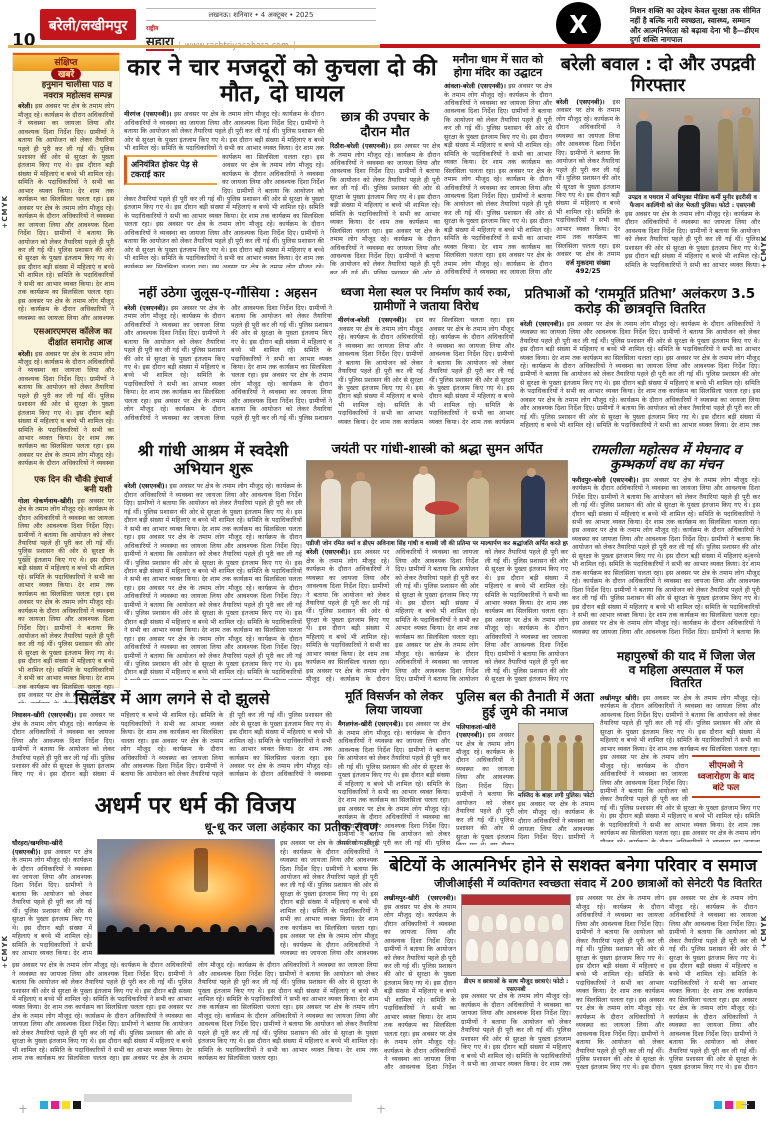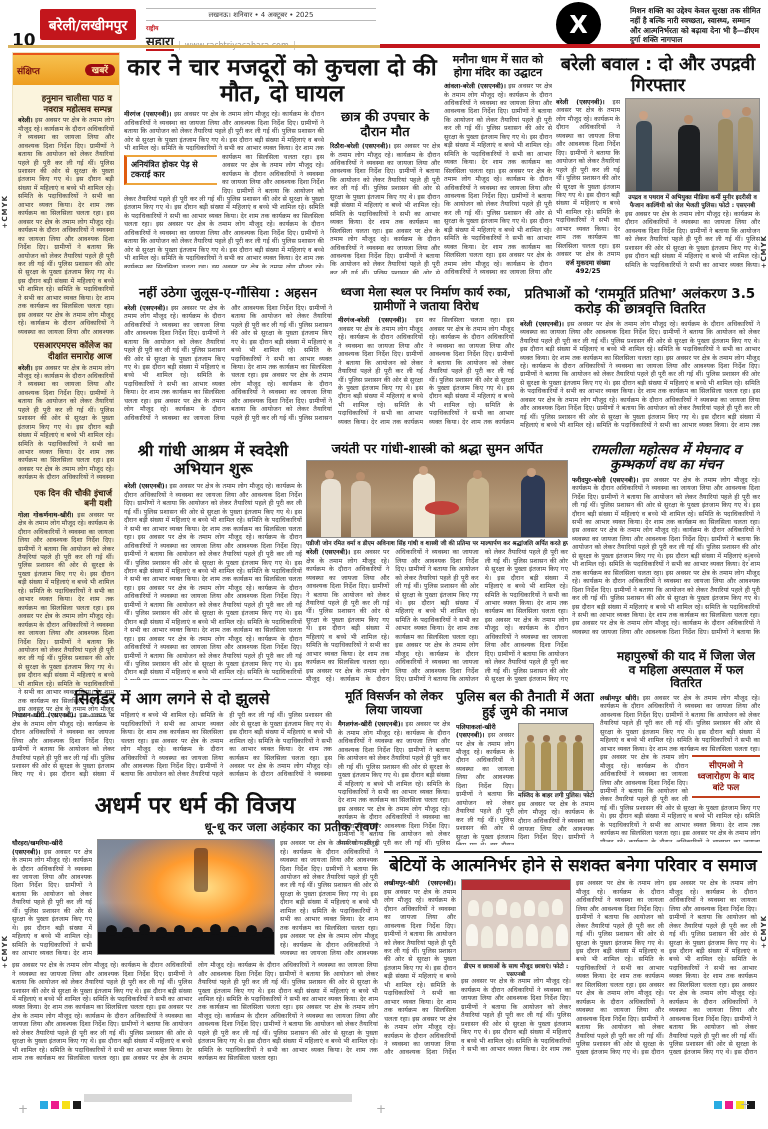--- a/index.html
+++ b/index.html
@@ -15,21 +15,21 @@
   .brand-small{font-size:6px;color:#c3161c;font-weight:700;display:block;line-height:1;}
   .brand{font-size:13px;font-weight:800;color:#222;border-bottom:2px solid #c3161c;line-height:1.05;}
   .site{font-size:8px;color:#9a9a9a;border-left:1px solid #ccc;border-right:1px solid #ccc;padding:0 5px;}
   .xcircle{width:45px;height:45px;border-radius:50%;background:#000;color:#fff;
            display:flex;align-items:center;justify-content:center;font-size:24px;font-weight:800;}
   .quote{font-size:7.5px;font-weight:700;color:#222;line-height:1.3;overflow:hidden;}
   .rule-l{background:#d9b35e;height:3px;} .rule-r{background:#c3161c;height:4px;}
   
   .sidebar{background:#fbf4dd;border:1px solid #eee3c2;}
   .sbtab{height:16px;background:linear-gradient(180deg,#f6c14f,#ee9d1f);border-top:2px solid #e8551a;
-         display:flex;align-items:center;justify-content:space-between;padding:7px 4px;}
+         display:flex;align-items:center;justify-content:space-between;padding:0 4px;flex-direction:column;}
   .sbtab .t1{font-size:9px;font-weight:800;color:#7a1010;}
   .sbtab .t2{font-size:9px;font-weight:800;color:#ffe9a8;background:#9e0b10;border-radius:8px;padding:0 7px;line-height:12px;}
   .sb-h{font-size:8.5px;font-weight:800;color:#3a2410;text-align:right;line-height:1.25;margin:6px 2px 2px;}
   
   .hl{font-weight:800;color:#121212;text-align:center;line-height:1.14;}
   .one{white-space:nowrap;overflow:hidden;}
   .body{font-size:6.4px;line-height:1.32;text-align:justify;color:#3c3c3c;overflow:hidden;}
   .dl{font-weight:700;color:#101010;}
   .cap{font-size:6px;font-weight:700;color:#222;text-align:center;line-height:1.25;overflow:hidden;}
   .cols2{column-count:2;column-gap:6px;} .cols3{column-count:3;column-gap:6px;}
@@ -218,20 +218,21 @@
         <div class="ppl" style="left:96px;top:8px;width:14px;height:44px;background:rgba(60,30,20,0.55);border-radius:4px;"></div>
       </div>
       <div class="body" style="width:98px;height:118px;"><span>इस अवसर पर क्षेत्र के तमाम लोग मौजूद रहे। कार्यक्रम के दौरान अधिकारियों ने व्यवस्था का जायजा लिया और आवश्यक दिशा निर्देश दिए। ग्रामीणों ने बताया कि आयोजन को लेकर तैयारियां पहले ही पूरी कर ली गई थीं। पुलिस प्रशासन की ओर से सुरक्षा के पुख्ता इंतजाम किए गए थे। इस दौरान बड़ी संख्या में महिलाएं व बच्चे भी शामिल रहे। समिति के पदाधिकारियों ने सभी का आभार व्यक्त किया। देर शाम तक कार्यक्रम का सिलसिला चलता रहा। इस अवसर पर क्षेत्र के तमाम लोग मौजूद रहे। कार्यक्रम के दौरान अधिकारियों ने व्यवस्था का जायजा लिया और आवश्यक दिशा निर्देश दिए। ग्रामीणों ने बताया कि आयोजन को लेकर तैयारियां पहले ही पूरी कर ली गई थीं। पुलिस प्रशासन की ओर से सुरक्षा के पुख्ता इंतजाम किए गए थे। इस दौरान बड़ी संख्या में महिलाएं व बच्चे भी शामिल रहे। समिति के पदाधिकारियों ने सभी का आभार व्यक्त किया। देर शाम तक कार्यक्रम का सिलसिला चलता रहा।</span></div>
     </div>
     <div class="body cols2" style="height:110px;margin-top:4px;"><span>इस अवसर पर क्षेत्र के तमाम लोग मौजूद रहे। कार्यक्रम के दौरान अधिकारियों ने व्यवस्था का जायजा लिया और आवश्यक दिशा निर्देश दिए। ग्रामीणों ने बताया कि आयोजन को लेकर तैयारियां पहले ही पूरी कर ली गई थीं। पुलिस प्रशासन की ओर से सुरक्षा के पुख्ता इंतजाम किए गए थे। इस दौरान बड़ी संख्या में महिलाएं व बच्चे भी शामिल रहे। समिति के पदाधिकारियों ने सभी का आभार व्यक्त किया। देर शाम तक कार्यक्रम का सिलसिला चलता रहा। इस अवसर पर क्षेत्र के तमाम लोग मौजूद रहे। कार्यक्रम के दौरान अधिकारियों ने व्यवस्था का जायजा लिया और आवश्यक दिशा निर्देश दिए। ग्रामीणों ने बताया कि आयोजन को लेकर तैयारियां पहले ही पूरी कर ली गई थीं। पुलिस प्रशासन की ओर से सुरक्षा के पुख्ता इंतजाम किए गए थे। इस दौरान बड़ी संख्या में महिलाएं व बच्चे भी शामिल रहे। समिति के पदाधिकारियों ने सभी का आभार व्यक्त किया। देर शाम तक कार्यक्रम का सिलसिला चलता रहा। इस अवसर पर क्षेत्र के तमाम लोग मौजूद रहे। कार्यक्रम के दौरान अधिकारियों ने व्यवस्था का जायजा लिया और आवश्यक दिशा निर्देश दिए। ग्रामीणों ने बताया कि आयोजन को लेकर तैयारियां पहले ही पूरी कर ली गई थीं। पुलिस प्रशासन की ओर से सुरक्षा के पुख्ता इंतजाम किए गए थे। इस दौरान बड़ी संख्या में महिलाएं व बच्चे भी शामिल रहे। समिति के पदाधिकारियों ने सभी का आभार व्यक्त किया। देर शाम तक कार्यक्रम का सिलसिला चलता रहा। इस अवसर पर क्षेत्र के तमाम लोग मौजूद रहे। कार्यक्रम के दौरान अधिकारियों ने व्यवस्था का जायजा लिया और आवश्यक दिशा निर्देश दिए। ग्रामीणों ने बताया कि आयोजन को लेकर तैयारियां पहले ही पूरी कर ली गई थीं। पुलिस प्रशासन की ओर से सुरक्षा के पुख्ता इंतजाम किए गए थे। इस दौरान बड़ी संख्या में महिलाएं व बच्चे भी शामिल रहे। समिति के पदाधिकारियों ने सभी का आभार व्यक्त किया। देर शाम तक कार्यक्रम का सिलसिला चलता रहा।</span></div>
   </div>
 
   <div class="abs" style="left:384px;top:851px;width:378px;height:2px;background:#222;"></div>
   <div class="abs" style="left:384px;top:856px;width:378px;height:232px;">
     <div class="hl one" style="font-size:17px;">बेटियों के आत्मनिर्भर होने से सशक्त बनेगा परिवार व समाज</div>
+    <div class="subhead one" style="font-size:11px;">जीजीआईसी में व्यक्तिगत स्वच्छता संवाद में 200 छात्राओं को सेनेटरी पैड वितरित</div>
     <div style="display:flex;gap:5px;margin-top:4px;">
       <div class="body" style="width:72px;height:176px;"><b class="dl">लखीमपुर-खीरी (एसएनबी)।</b> <span>इस अवसर पर क्षेत्र के तमाम लोग मौजूद रहे। कार्यक्रम के दौरान अधिकारियों ने व्यवस्था का जायजा लिया और आवश्यक दिशा निर्देश दिए। ग्रामीणों ने बताया कि आयोजन को लेकर तैयारियां पहले ही पूरी कर ली गई थीं। पुलिस प्रशासन की ओर से सुरक्षा के पुख्ता इंतजाम किए गए थे। इस दौरान बड़ी संख्या में महिलाएं व बच्चे भी शामिल रहे। समिति के पदाधिकारियों ने सभी का आभार व्यक्त किया। देर शाम तक कार्यक्रम का सिलसिला चलता रहा। इस अवसर पर क्षेत्र के तमाम लोग मौजूद रहे। कार्यक्रम के दौरान अधिकारियों ने व्यवस्था का जायजा लिया और आवश्यक दिशा निर्देश दिए। ग्रामीणों ने बताया कि आयोजन को लेकर तैयारियां पहले ही पूरी कर ली गई थीं। पुलिस प्रशासन की ओर से सुरक्षा के पुख्ता इंतजाम किए गए थे। इस दौरान बड़ी संख्या में महिलाएं व बच्चे भी शामिल रहे। समिति के पदाधिकारियों ने सभी का आभार व्यक्त किया। देर शाम तक कार्यक्रम का सिलसिला चलता रहा।</span></div>
       <div style="width:110px;">
         <div class="photo" style="width:108px;height:80px;background:#ddcfc6;">
           <div class="ppl" style="left:0;top:0;width:108px;height:10px;background:#b52f35;"></div>
           <div class="ppl" style="left:6px;top:20px;width:11px;height:16px;border-radius:45% 45% 30% 30%;background:#f6f2e8;box-shadow:14px 1px #efece0,28px -1px #f8f4ea,42px 2px #f1ede1,56px 0 #f7f3e9,70px 1px #efebdf,84px -1px #f6f2e8;"></div>
           <div class="ppl" style="left:4px;top:44px;width:12px;height:22px;border-radius:45% 45% 20% 20%;background:#f8f5ee;box-shadow:15px 2px #f0ece0,30px 0 #f8f4ea,45px 2px #efebdf,60px 0 #f7f3e9,75px 2px #f0ece0,90px 0 #f8f5ee;"></div>
         </div>
         <div class="cap" style="height:14px;margin-top:1px;">डीएम व छात्राओं के साथ मौजूद छात्राएं। फोटो : एसएनबी</div>
         <div class="body" style="height:74px;margin-top:1px;"><span>इस अवसर पर क्षेत्र के तमाम लोग मौजूद रहे। कार्यक्रम के दौरान अधिकारियों ने व्यवस्था का जायजा लिया और आवश्यक दिशा निर्देश दिए। ग्रामीणों ने बताया कि आयोजन को लेकर तैयारियां पहले ही पूरी कर ली गई थीं। पुलिस प्रशासन की ओर से सुरक्षा के पुख्ता इंतजाम किए गए थे। इस दौरान बड़ी संख्या में महिलाएं व बच्चे भी शामिल रहे। समिति के पदाधिकारियों ने सभी का आभार व्यक्त किया। देर शाम तक कार्यक्रम का सिलसिला चलता रहा।</span></div>

